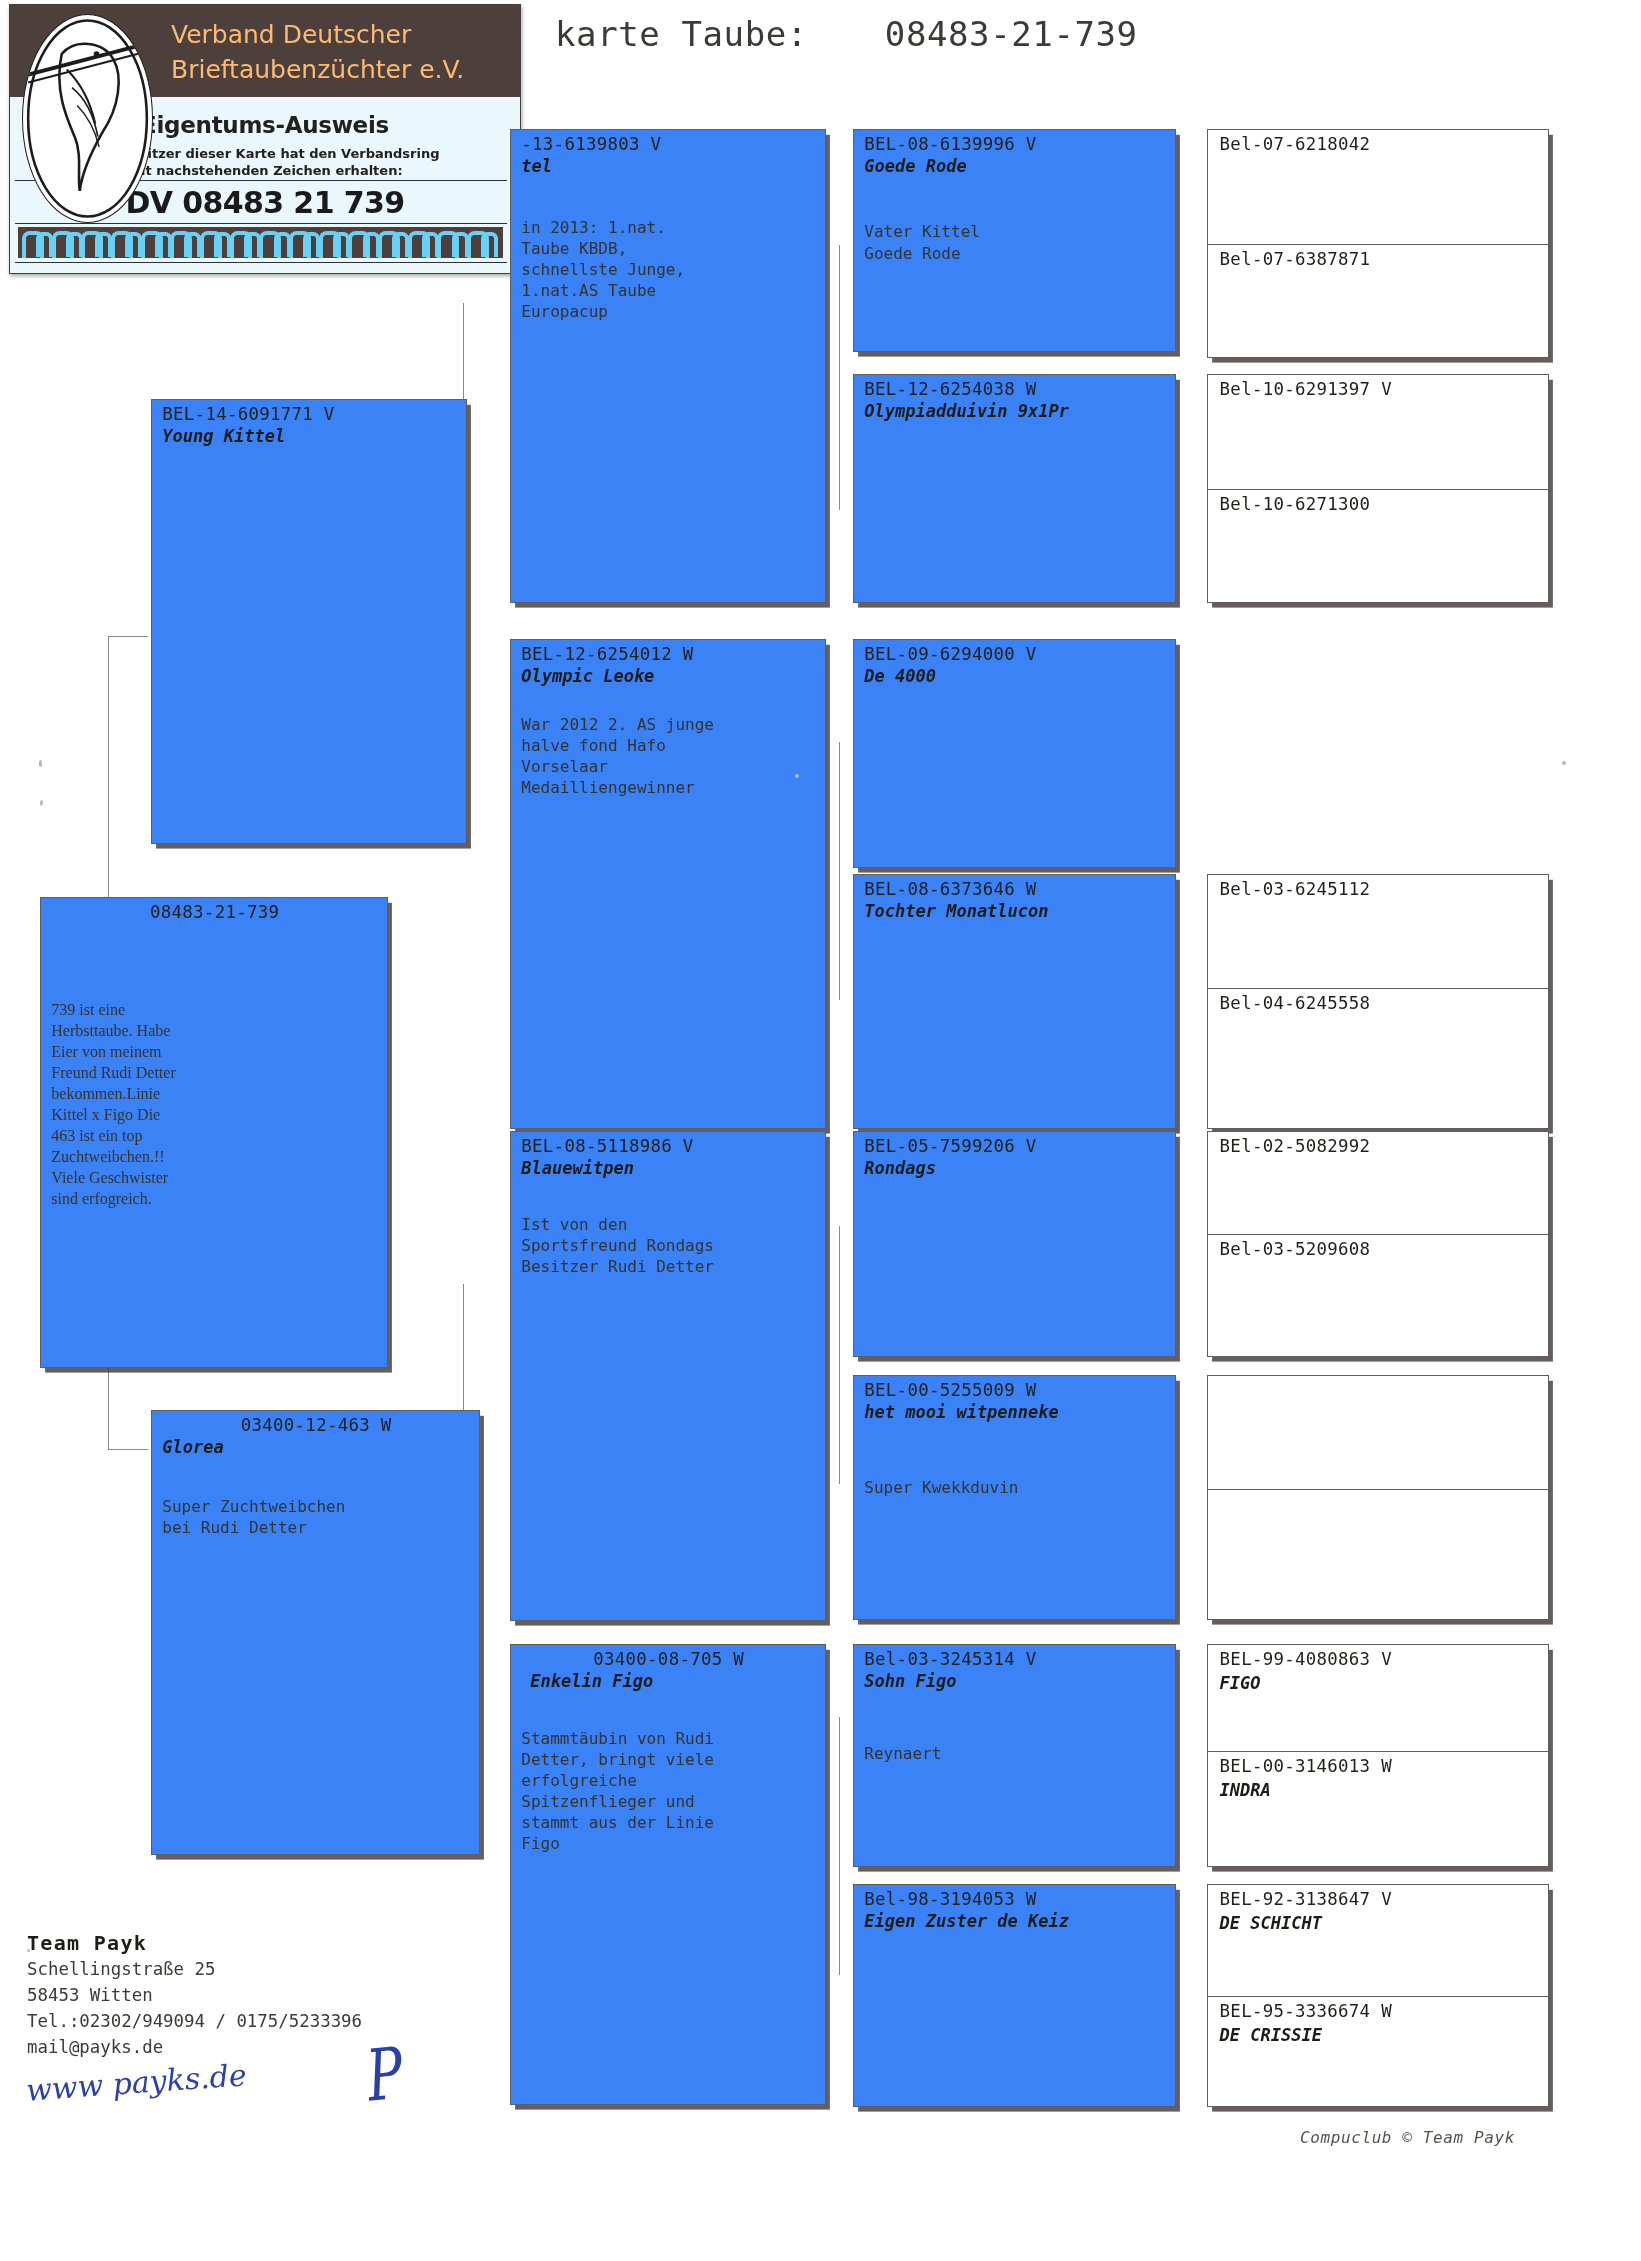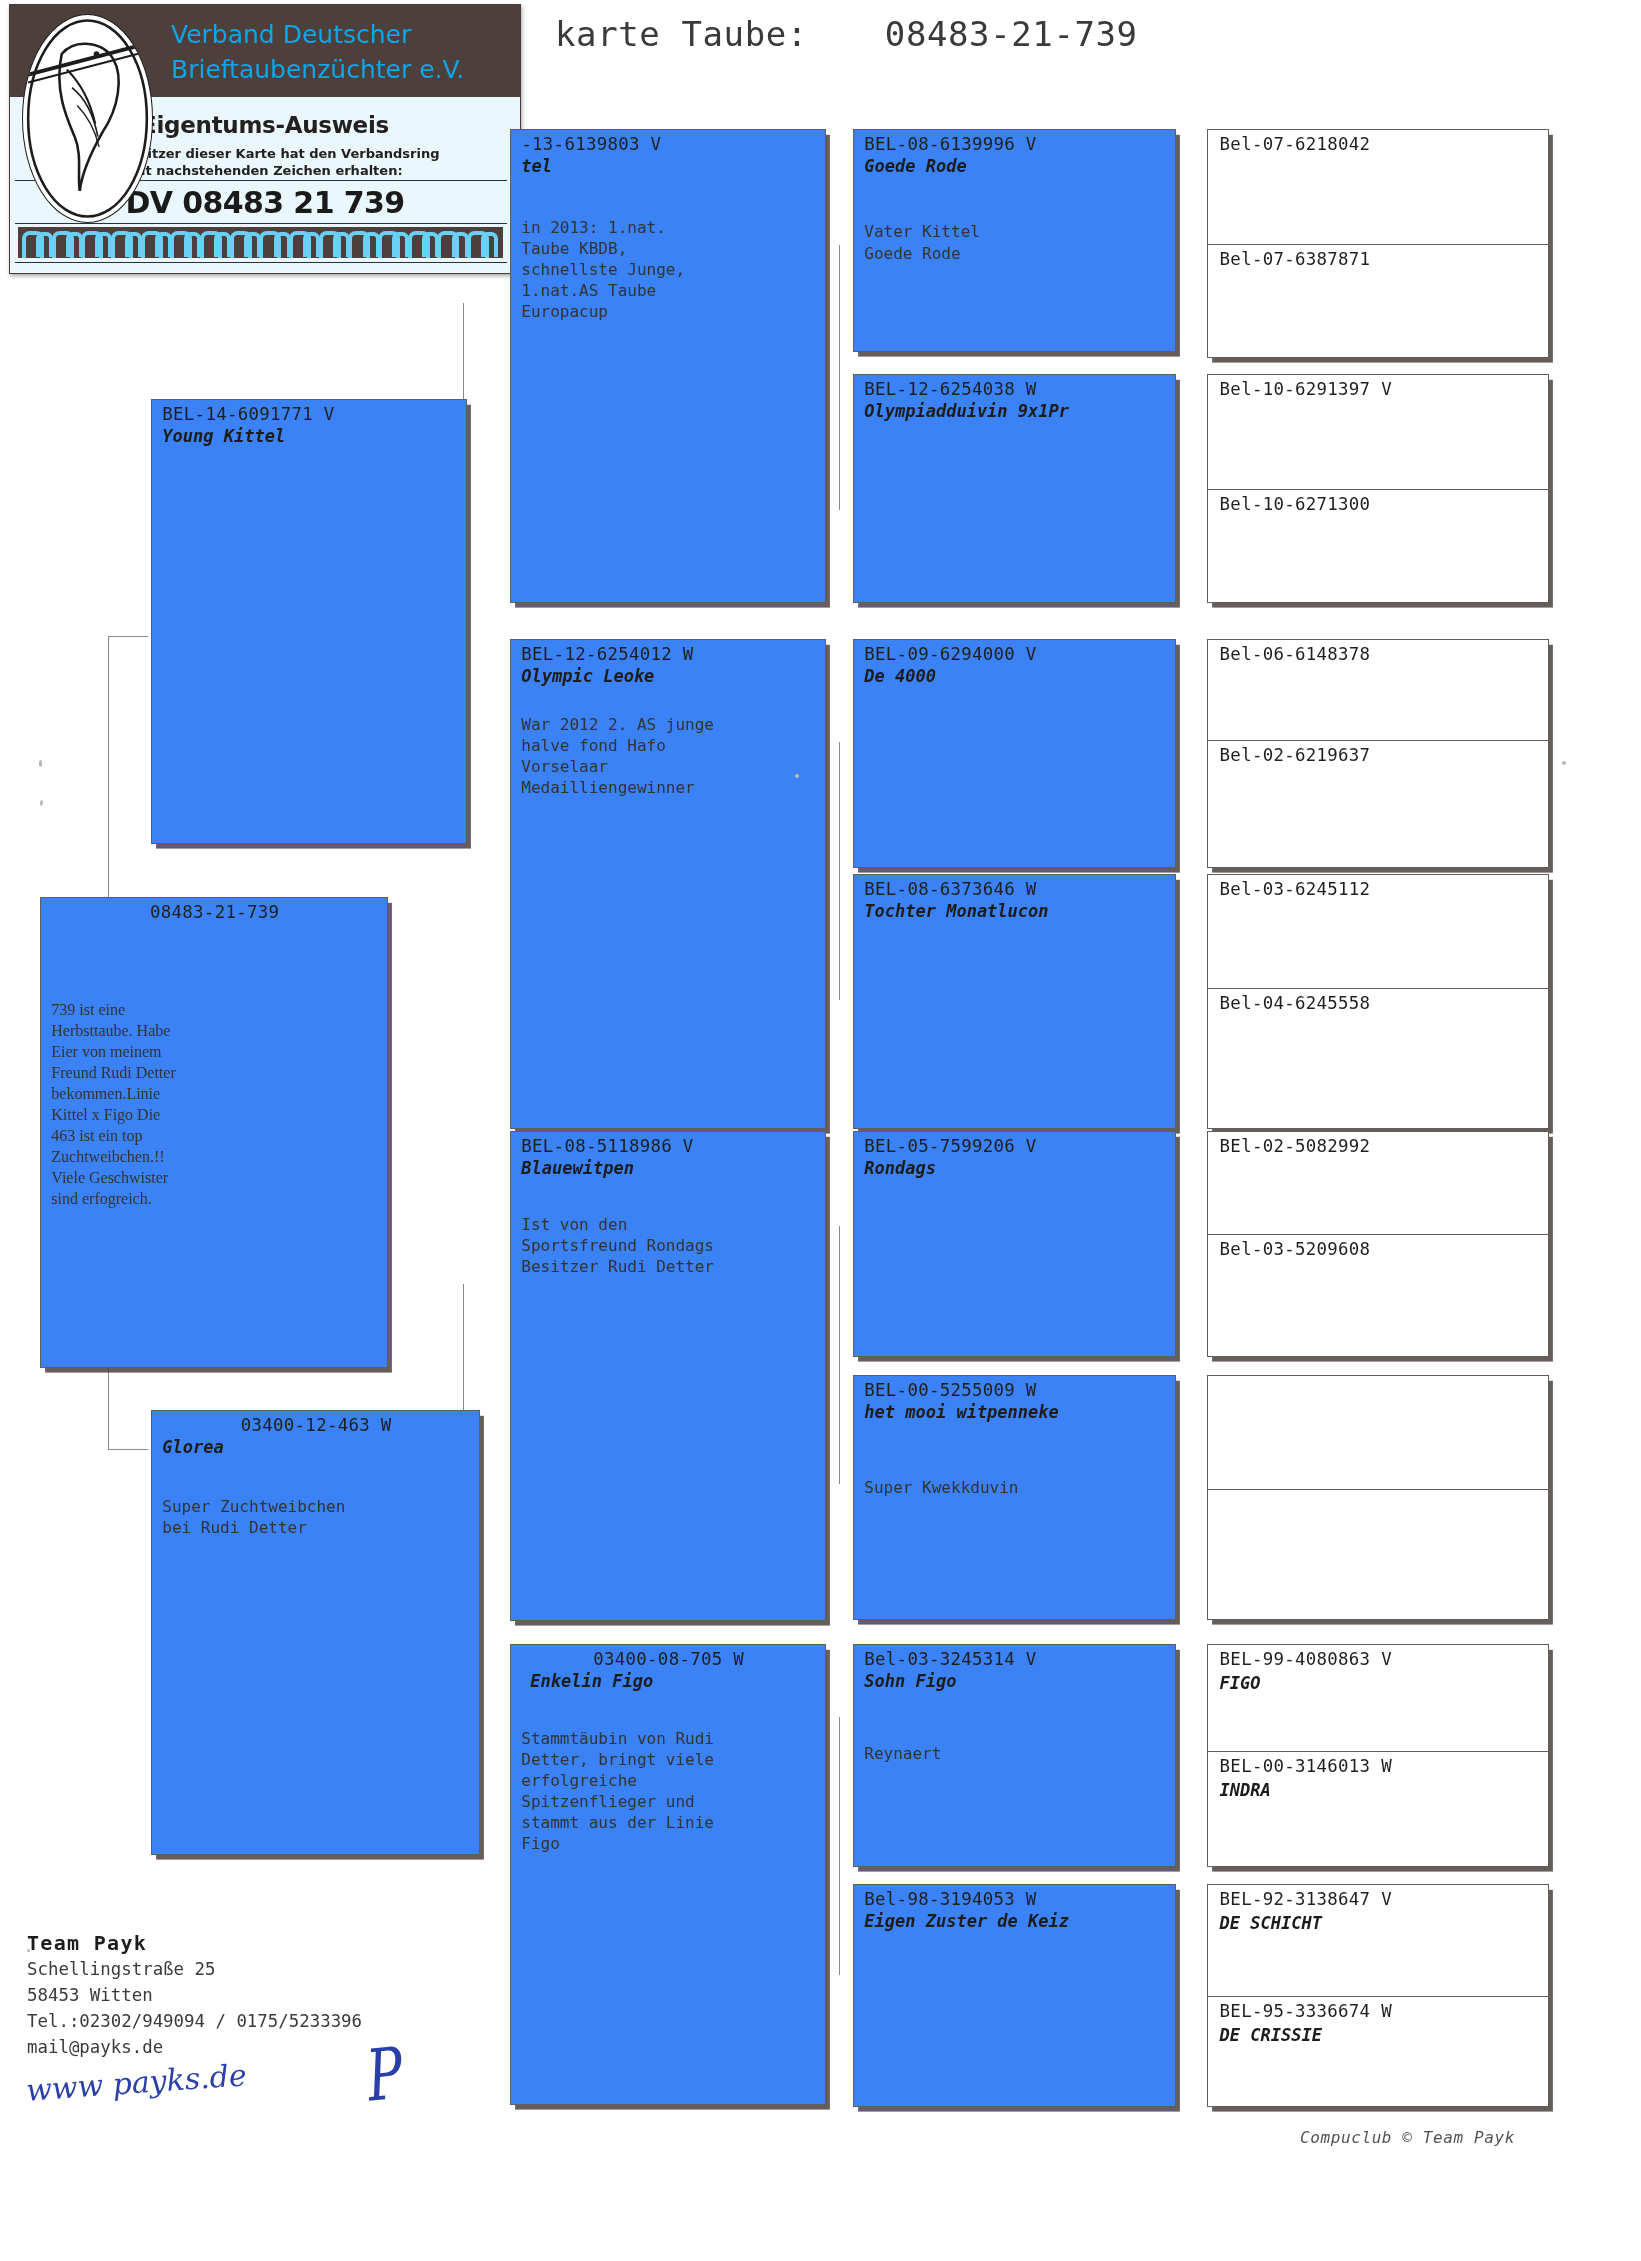--- a/index.html
+++ b/index.html
@@ -28,21 +28,21 @@
     border:1.9px solid #4a3c38;
     box-shadow:1.3px 1.9px 3.9px rgba(0,0,0,.35);
     font-family:"DejaVu Sans","Liberation Sans",sans-serif;
     overflow:hidden;
   }
   #card-header{
     position:absolute;left:0;top:0;width:100%;height:92px;
     background:#4d403c;
   }
   #card-header .line1,#card-header .line2{
-    position:absolute;left:161px;color:#0ea5e9;font-size:25px;font-weight:400;
+    position:absolute;left:161px;color:#fdba74;font-size:25px;font-weight:400;
   }
   #card-header .line1{top:15.5px;}
   #card-header .line2{top:50px;}
   #card-logo{
     position:absolute;left:11.6px;top:9px;width:129px;height:207px;
     border:1.9px solid #1c1c1c;border-radius:50%;
     background:#ffffff;overflow:hidden;z-index:4;
   }
   #card-body{
     position:absolute;left:0;top:92px;width:100%;height:176px;
@@ -343,29 +343,20 @@
   <div class="pairframe" style="left:1207px;top:374px;width:342px;height:229px;">
     <div class="half" style="top:0;height:114px;">
       <span class="ring">Bel-10-6291397 V</span>
     </div>
     <div class="divider" style="top:114px;"></div>
     <div class="half" style="top:115px;height:114px;">
       <span class="ring">Bel-10-6271300</span>
     </div>
   </div>
 
-  <div class="pairframe" style="left:1207px;top:639px;width:342px;height:229px;">
-    <div class="half" style="top:0;height:100px;">
-      <span class="ring">Bel-06-6148378</span>
-    </div>
-    <div class="divider" style="top:100px;"></div>
-    <div class="half" style="top:101px;height:128px;">
-      <span class="ring">Bel-02-6219637</span>
-    </div>
-  </div>
 
   <div class="pairframe" style="left:1207px;top:874px;width:342px;height:255px;">
     <div class="half" style="top:0;height:113px;">
       <span class="ring">Bel-03-6245112</span>
     </div>
     <div class="divider" style="top:113px;"></div>
     <div class="half" style="top:114px;height:141px;">
       <span class="ring">Bel-04-6245558</span>
     </div>
   </div>

